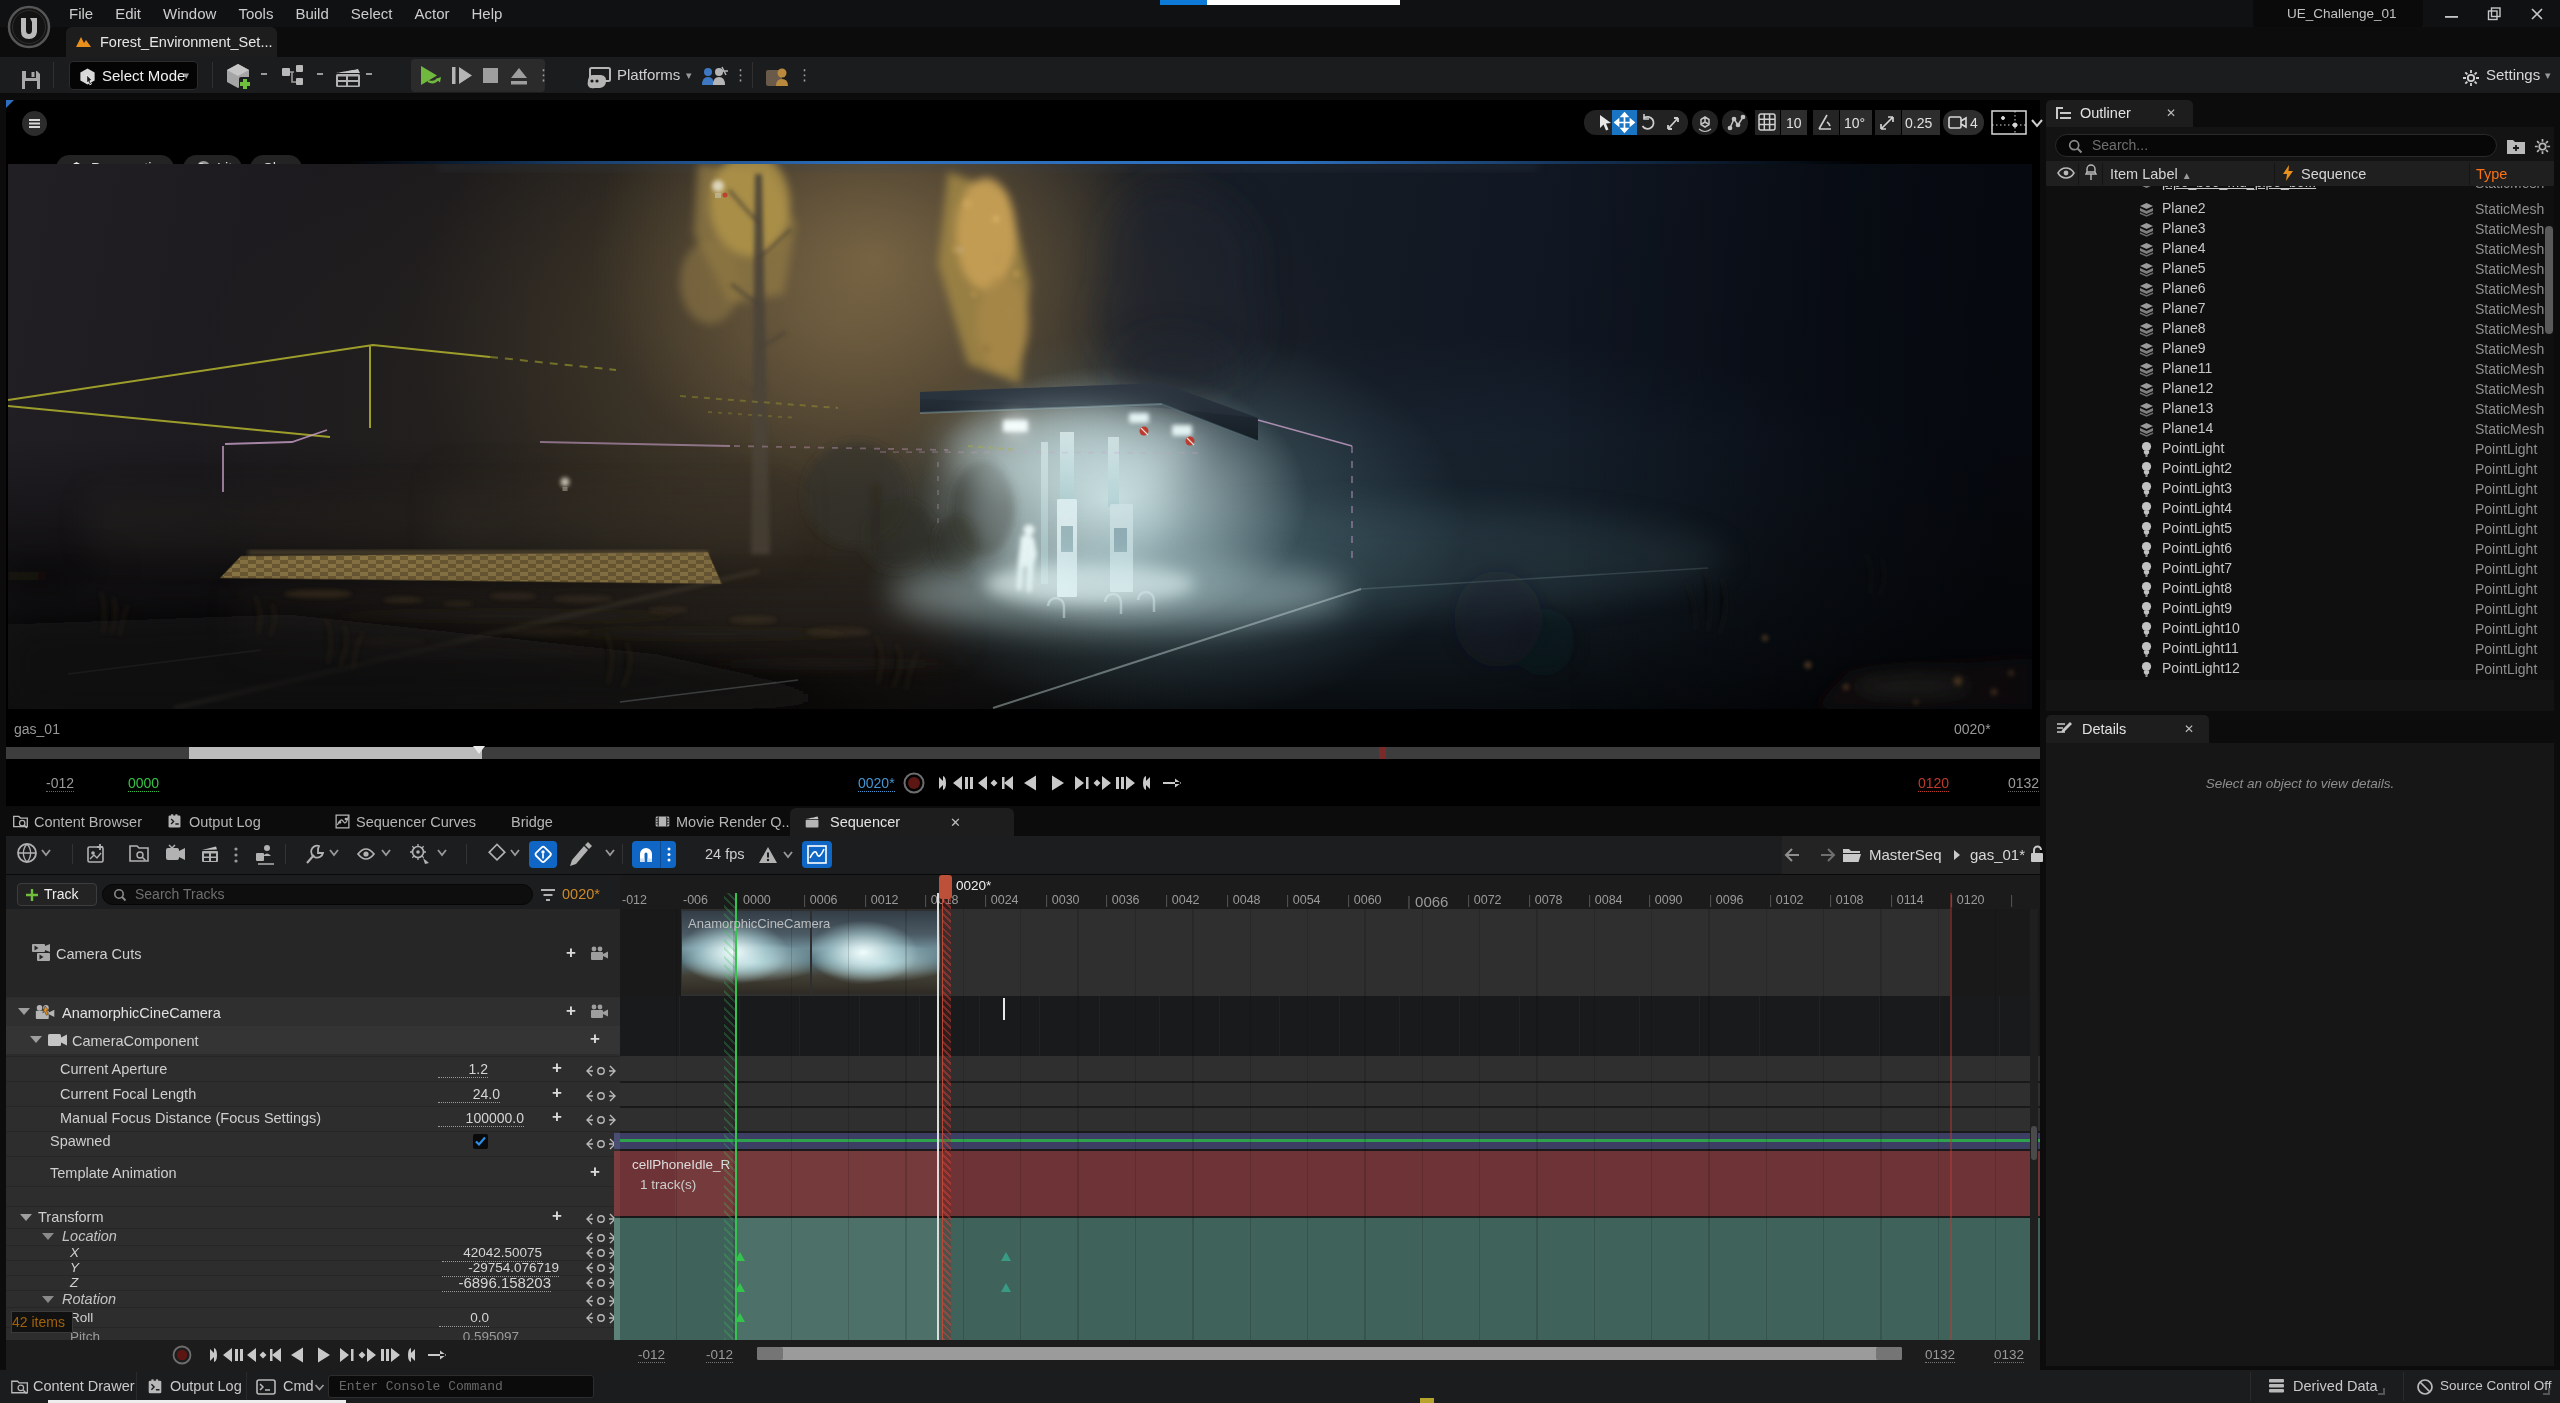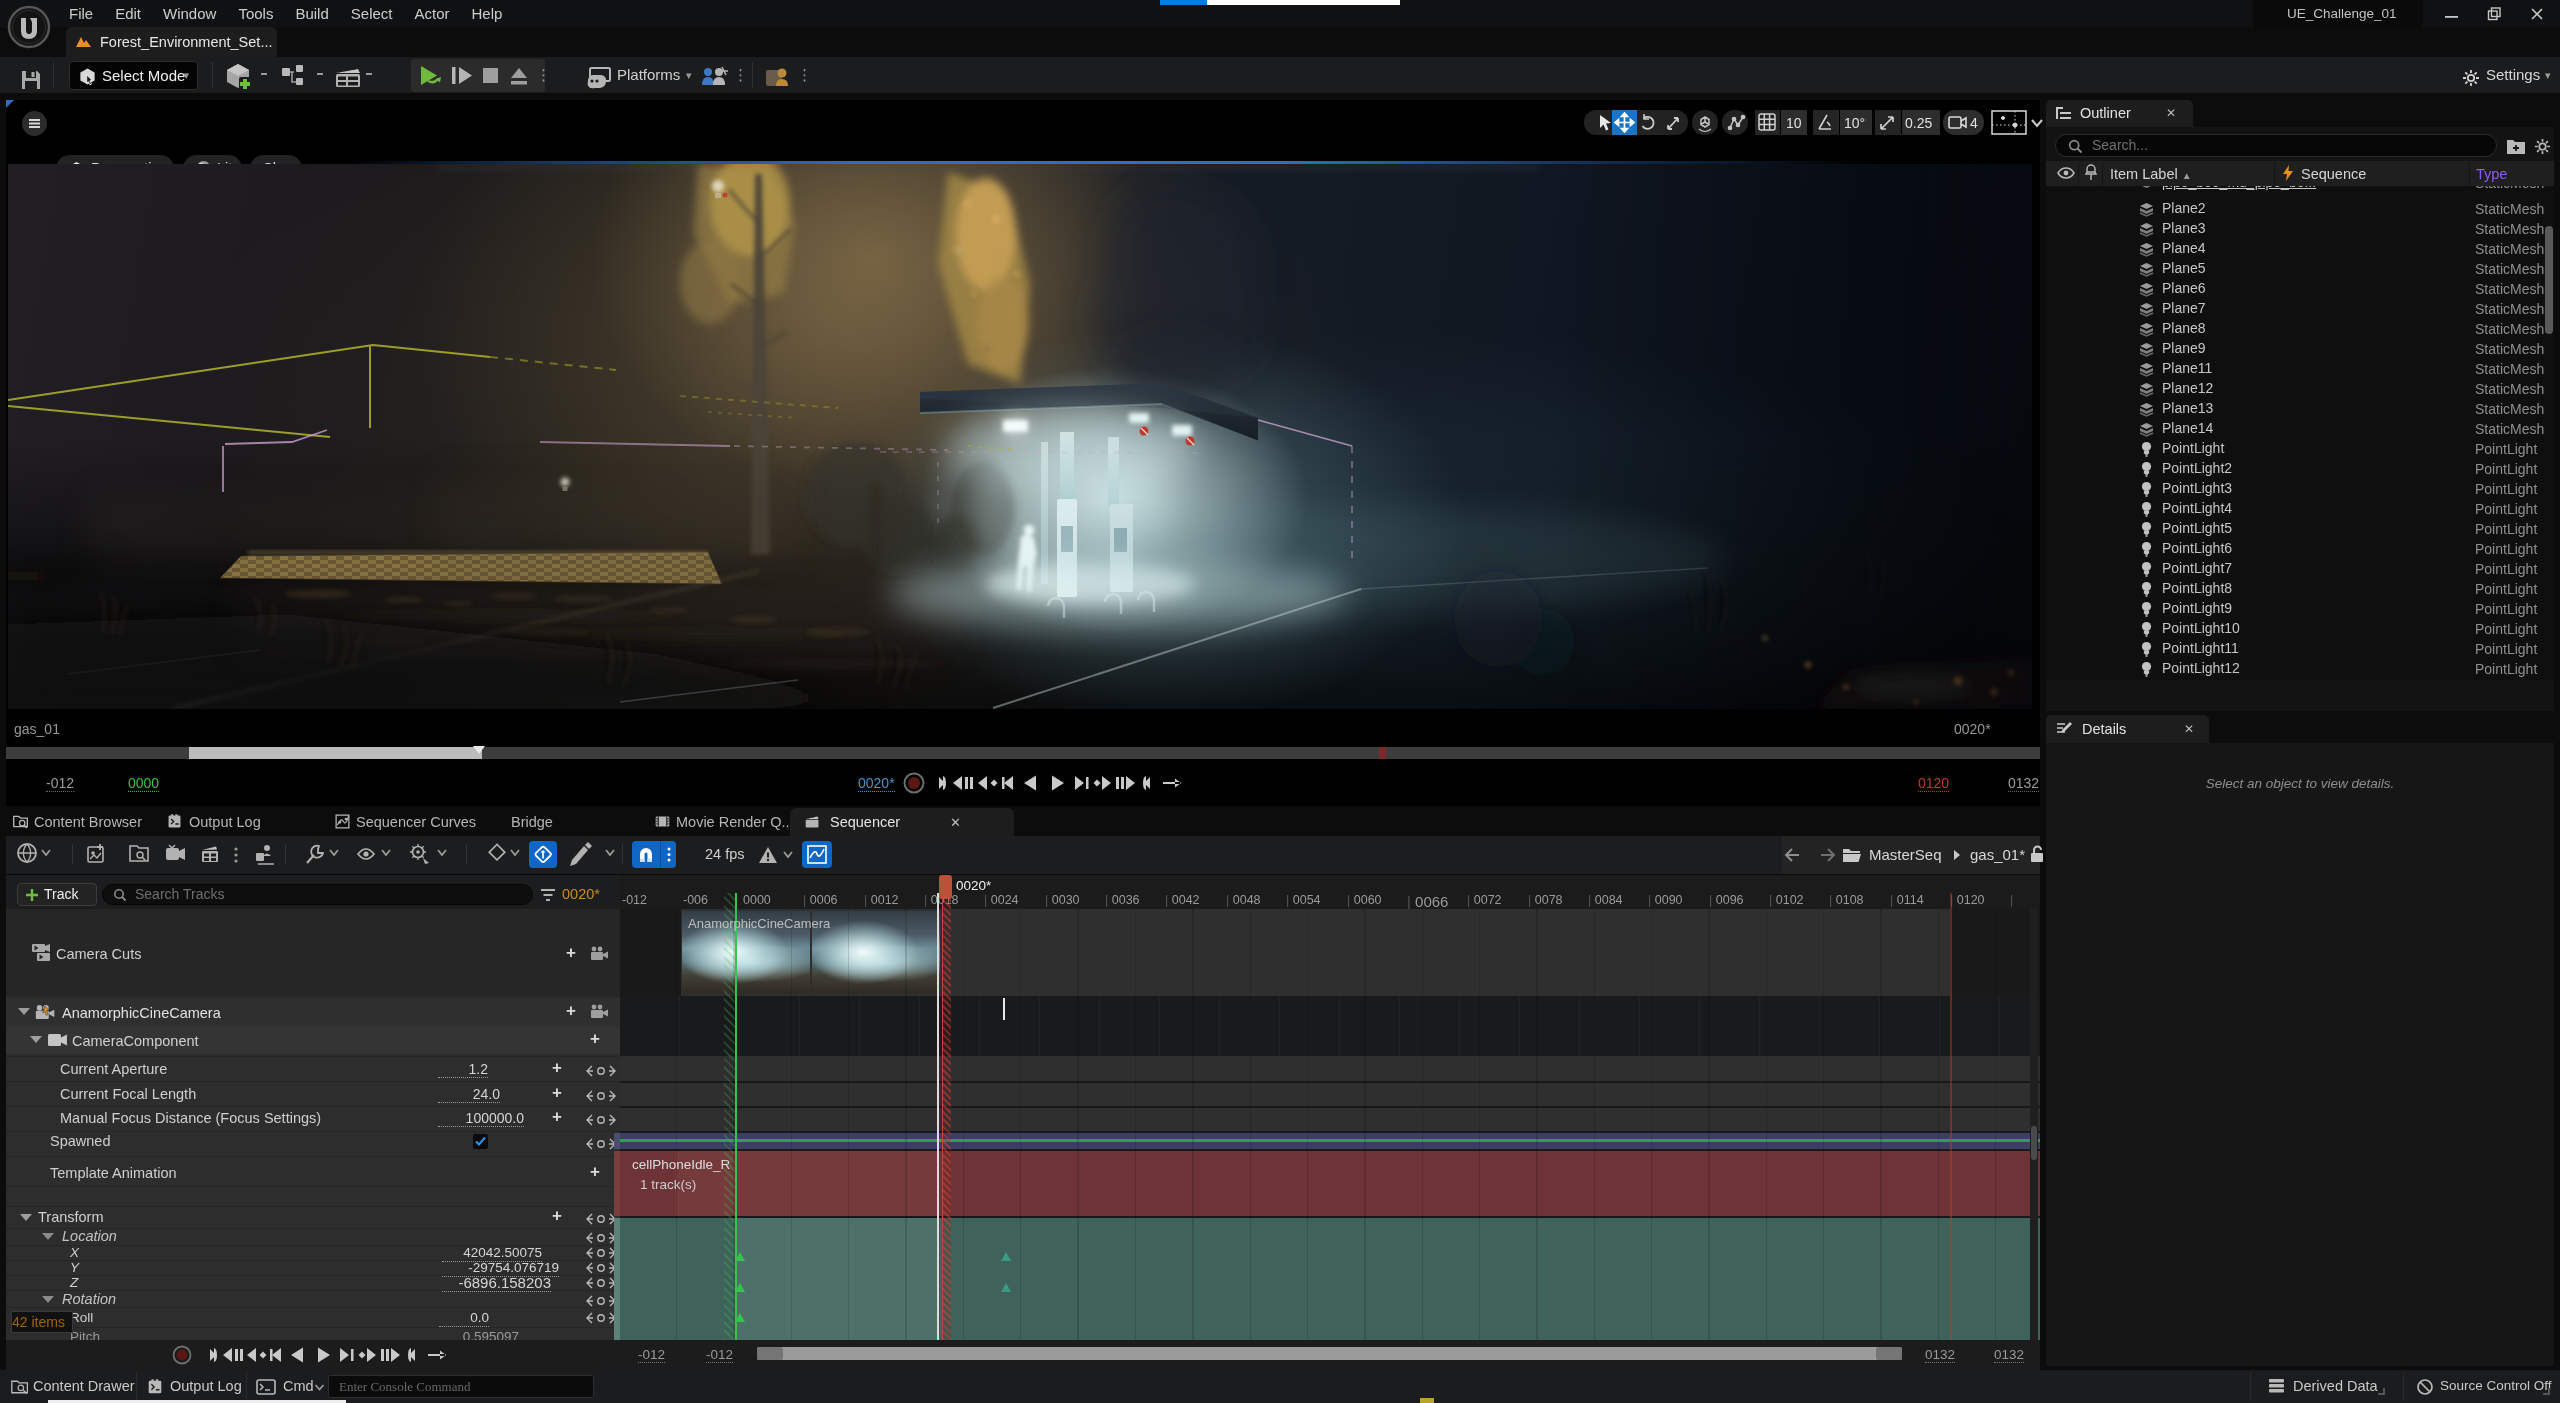--- a/index.html
+++ b/index.html
@@ -87,21 +87,21 @@
 #actorsbar { left:0px; top:580px; width:508px; height:31px; background:#242424; font-size:14.5px; color:#b2b2b2; }
 #details { left:2046px; top:715px; width:508px; height:651px; background:#151516; }
 #dtab { left:0; top:0; width:163px; height:28px; background:#1d1d1e; border-radius:5px 5px 0 0;
   font-size:14.5px; color:#e2e2e2; line-height:28px; }
 
 
 #statusbar { left:0; top:1370px; width:2560px; height:33px; background:#1b1c1d; }
 #statusbar .sep { position:absolute; top:2px; width:1px; height:29px; background:#2a2a2a; }
 .sbtext { position:absolute; top:8px; font-size:14.5px; color:#c9c9c9; }
 #console { left:328px; top:1375px; width:266px; height:23px; background:#0b0b0b; border:1px solid #2d2d2d;
-  border-radius:3px; font-family:Liberation Serif, serif; font-size:13px; color:#686868; }
+  border-radius:3px; font-family:Liberation Mono, monospace; font-size:13px; color:#686868; }
 #wstrip { left:48px; top:1400px; width:298px; height:3px; background:#ededed; }
 </style>
 </head>
 <body>
 <div class="a" id="titlebar"></div>
 <svg class="a" width="46" height="46" style="left:6px;top:4px;z-index:9" viewBox="0 0 46 46">
   <circle cx="23" cy="23" r="20" fill="#131313" stroke="#565656" stroke-width="2.5"></circle>
   <circle cx="23" cy="23" r="16.5" fill="none" stroke="#2e2e2e" stroke-width="1"></circle>
   <path d="M15 14 l5 0 0 12 q0 4 3 4 3 0 3-4 l0-8 -2 -4 7 0 0 14 q-1 7 -8 7 -8 0 -8-8 z" fill="#b9b9b9"></path>
 </svg>
@@ -1010,21 +1010,21 @@
       <path d="M7 1 a4 4 0 0 1 4 4 v3 h-8 v-3 a4 4 0 0 1 4-4 z M3 8 h8 l1 2 h-10 z M7 10 v6" stroke="#b9b9b9" stroke-width="1.4" fill="none"></path>
     </svg>
 <div class="a" style="left:56px;top:63px;width:1px;height:22px;background:#141414"></div>
 <div class="a" style="left:64px;top:66px;font-size:14.5px;color:#d5d5d5">Item Label <span style="font-size:10px;color:#9a9a9a">▲</span></div>
 <div class="a" style="left:228px;top:63px;width:1px;height:22px;background:#141414"></div>
 <svg class="a" width="12" height="16" style="left:236px;top:65px" viewBox="0 0 12 16">
       <path d="M7 0 L1 9 h4 L4 16 L11 6 h-4.5 z" fill="#e8901b"></path>
     </svg>
 <div class="a" style="left:255px;top:66px;font-size:14.5px;color:#d5d5d5">Sequence</div>
 <div class="a" style="left:423px;top:63px;width:1px;height:22px;background:#141414"></div>
-<div class="a" style="left:430px;top:66px;font-size:14.5px;color:#8b5cf6">Type</div>
+<div class="a" style="left:430px;top:66px;font-size:14.5px;color:#f97316">Type</div>
 <div class="a" id="olist" style="overflow:hidden">
 <div class="orow" style="top:-13px">
         <svg width="17" height="15" viewBox="0 0 17 15" style="position:absolute;left:92px;top:3px">
           <path d="M8.5 1 L15 4 L8.5 7 L2 4 Z" fill="#9a9a9a"></path>
           <path d="M2 6 L8.5 9 L15 6 L15 9 L8.5 12 L2 9 Z" fill="#7e7e7e"></path>
         </svg>
         <span style="position:absolute;left:116px;top:1px;text-decoration:underline">pipe_b00_md_pipe_bo...</span>
         <span class="typ">StaticMesh</span>
       </div>
       <div class="orow" style="top:13px">

